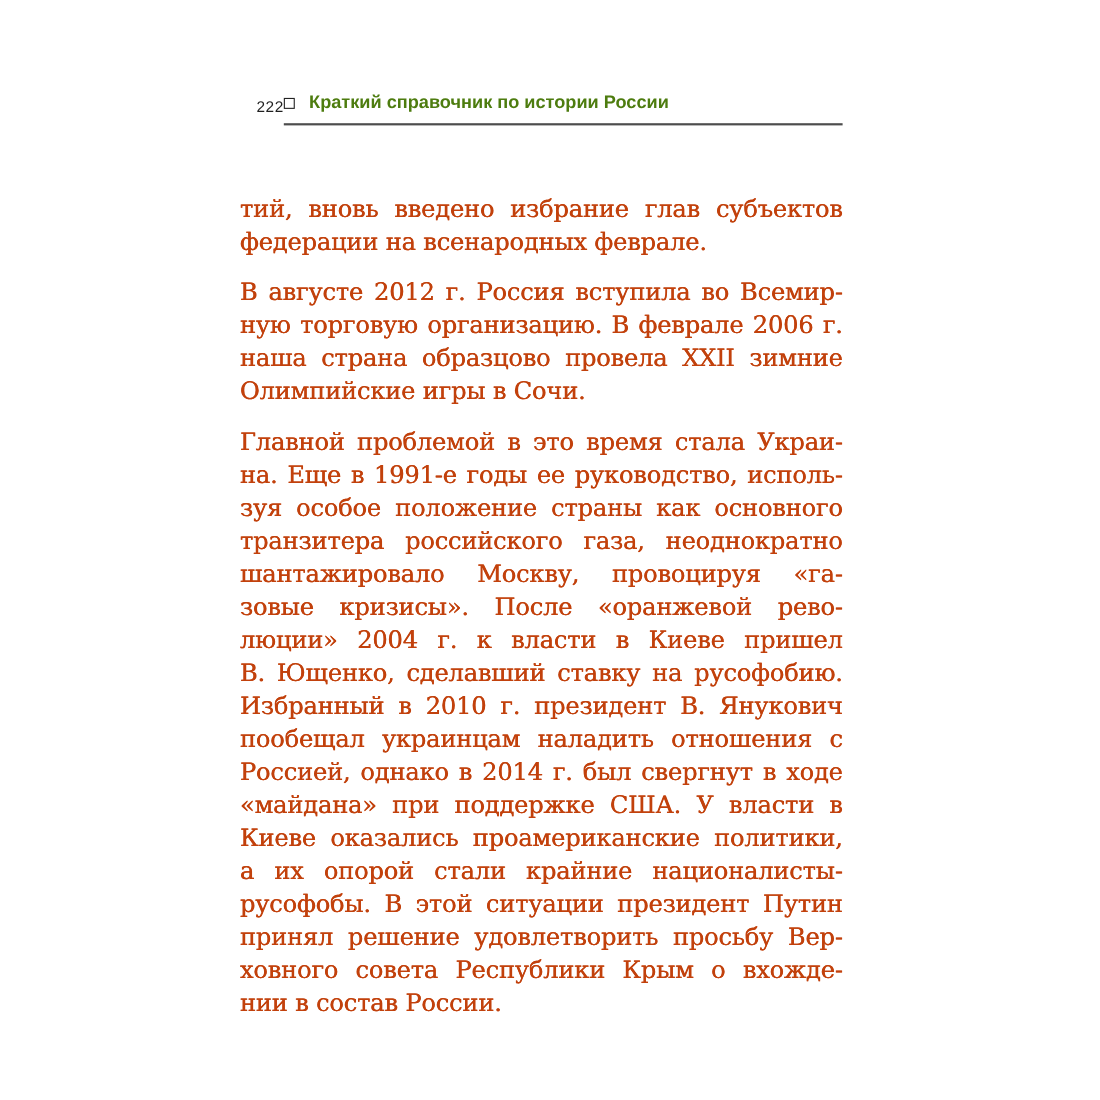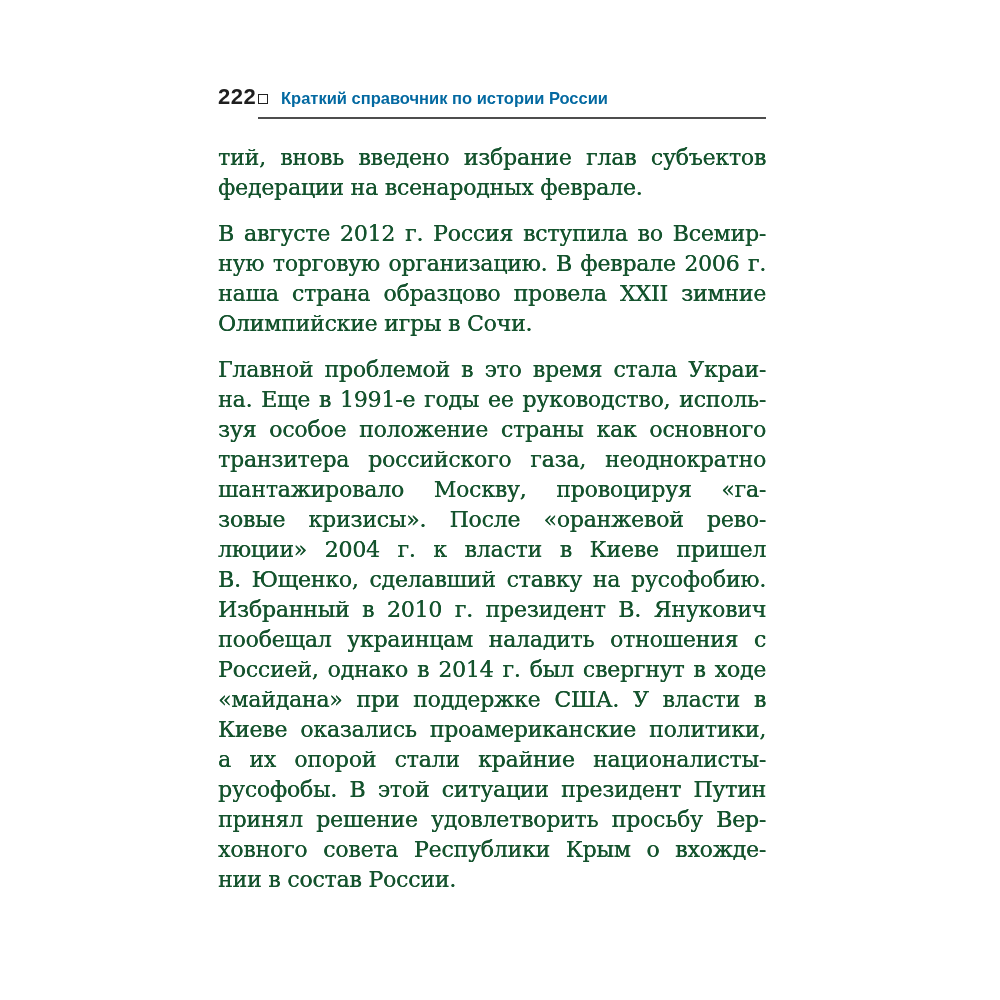--- a/index.html
+++ b/index.html
@@ -21,56 +21,57 @@
     top: 84px;
     width: 548px;
   }
   
   .header {
     display: flex;
     align-items: flex-end;
   }
   .pagenum {
     font-family: "Liberation Sans", sans-serif;
-    font-weight: bold;
-    font-size: 22px;
+    font-weight: normal;
+    font-size: 14px;
     color: #1f1f1f;
     width: 40px;
     flex: 0 0 40px;
     padding-bottom: 9px;
     letter-spacing: 0.5px;
+    text-align: right;
   }
   .hgroup {
     flex: 1;
     display: flex;
     align-items: center;
     gap: 13px;
     border-bottom: 2px solid #4d4d4d;
     padding-bottom: 9px;
   }
   .sq {
     width: 8px;
     height: 8px;
     border: 1.5px solid #222222;
     display: inline-block;
     flex: 0 0 auto;
   }
   .htitle {
     font-family: "Liberation Sans", sans-serif;
     font-weight: bold;
     font-size: 16.5px;
-    color: #0369a1;
+    color: #4d7c0f;
     white-space: nowrap;
   }
   
   .body-text {
-    margin-top: 24px;
+    margin-top: 62px;
     font-size: 22px;
     line-height: 30px;
-    color: #14532d;
+    color: #c2410c;
     letter-spacing: -0.2px;
     text-shadow: 0.35px 0 0 currentColor;
   }
   .para + .para {
     margin-top: 16px;
   }
   .line {
     text-align: justify;
     text-align-last: justify;
   }

